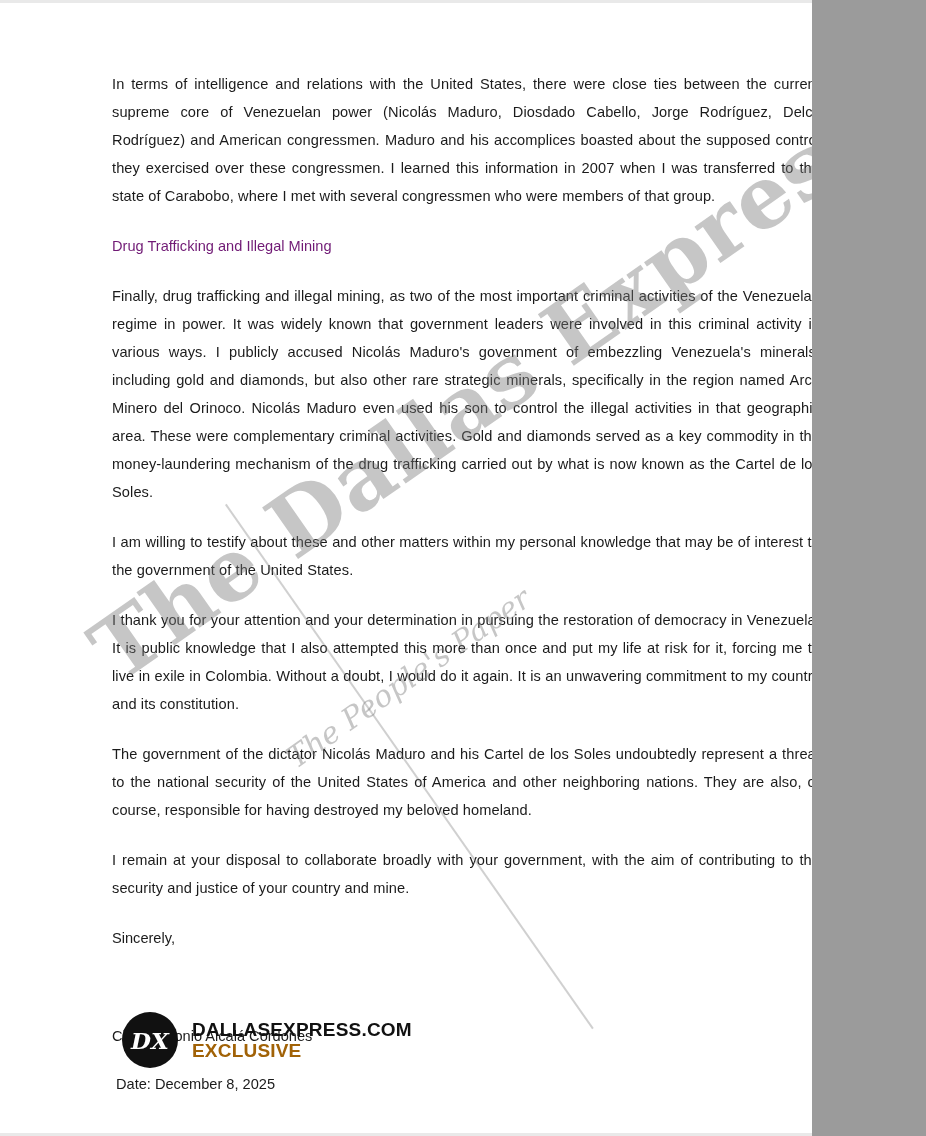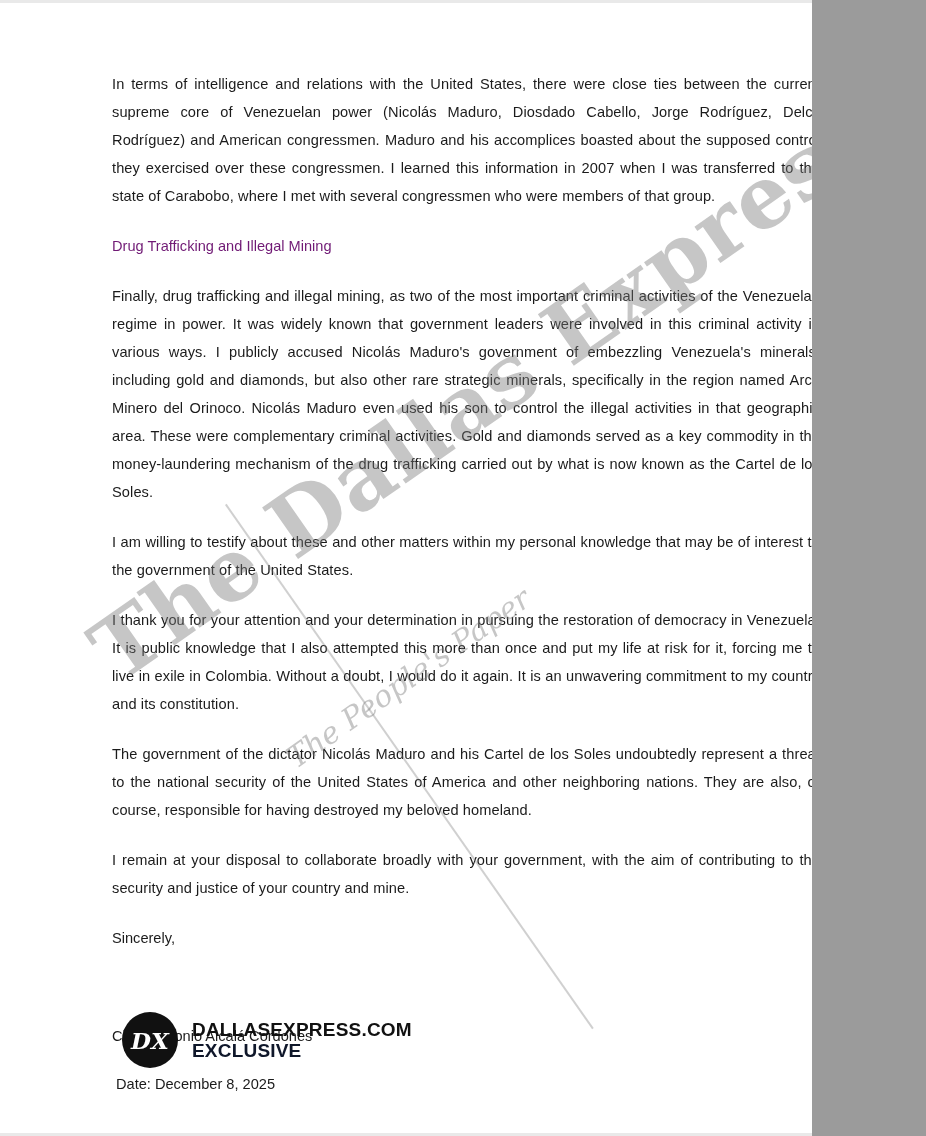--- a/index.html
+++ b/index.html
@@ -153,21 +153,21 @@
   }
   .footer-line1 {
     font-size: 19px;
     font-weight: bold;
     color: #111111;
     letter-spacing: 0.2px;
   }
   .footer-line2 {
     font-size: 19px;
     font-weight: bold;
-    color: #0f172a;
+    color: #a16207;
     letter-spacing: 0.2px;
   }
 </style>
 </head>
 <body>
 
 <div class="page">
 
   <div class="page-border-top"></div>
   <div class="page-border-bottom"></div>

